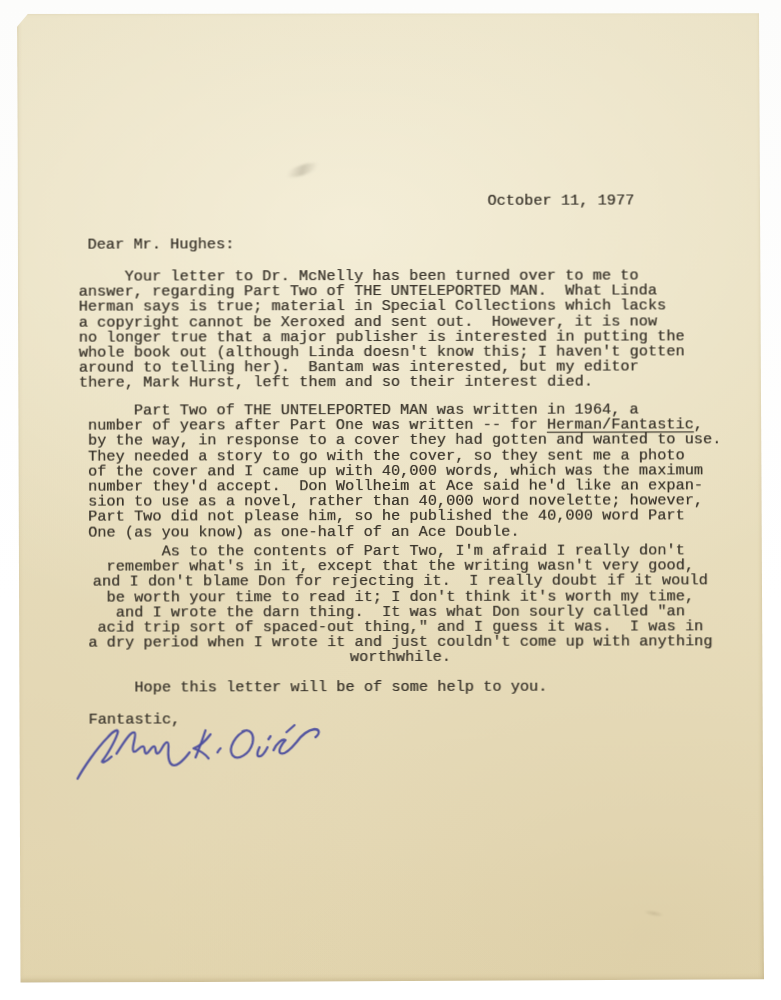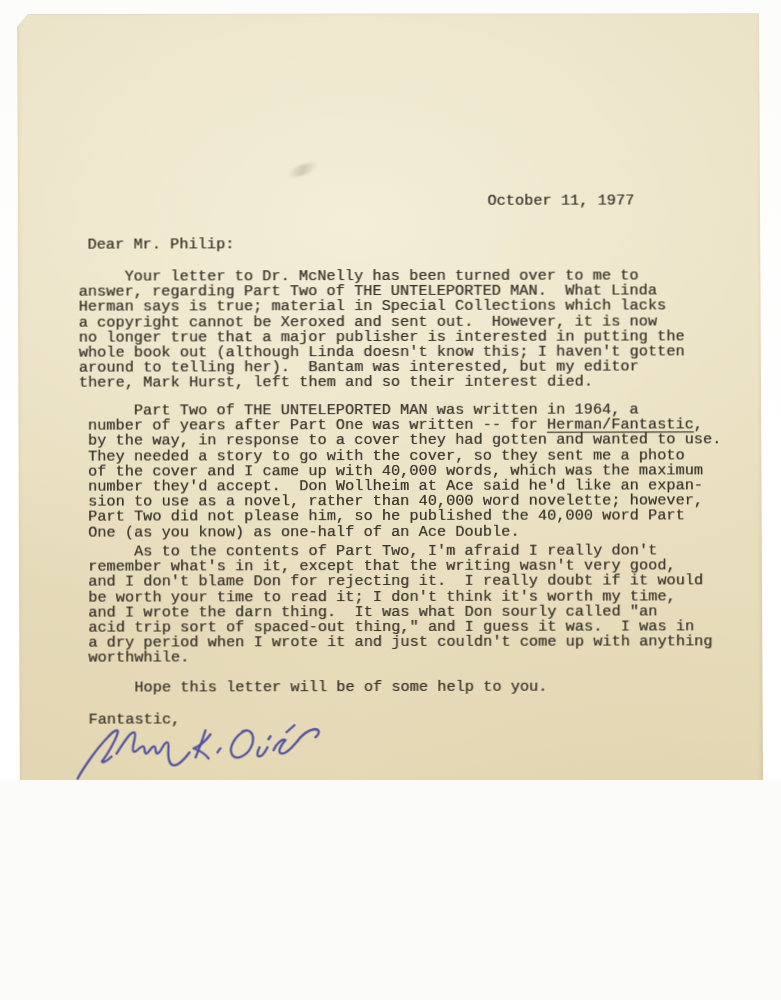--- a/index.html
+++ b/index.html
@@ -3,21 +3,21 @@
 <meta charset="utf-8">
 <style>
   html, body {
     margin: 0;
     padding: 0;
     background: #fbfbfa;
   }
   .scan {
     position: relative;
     width: 781px;
-    height: 780px;
+    height: 1000px;
     background: linear-gradient(180deg, #fcfcfb 0%, #ffffff 60%, #ffffff 100%);
     overflow: hidden;
     font-family: "Liberation Mono", "DejaVu Sans Mono", monospace;
   }
   .paper {
     position: absolute;
     left: 18px;
     top: 13px;
     width: 745px;
     height: 969px;
@@ -42,21 +42,21 @@
   }
   .u {
     text-decoration: underline;
     text-underline-offset: 2.5px;
     text-decoration-thickness: 1.4px;
   }
   .date-line      { left: 470px; top: 181px; }
   .salutation     { left: 70px;  top: 224px; }
   .para-1         { left: 61px;  top: 256px; font-family: Liberation Mono, monospace; }
   .para-2         { left: 70px;  top: 390px; }
-  .para-3         { left: 70px;  top: 531px; }
+  .para-3         { left: 70px;  top: 531px; text-align: center; }
   .closing-line   { left: 70px;  top: 667px; }
   .valediction    { left: 70px;  top: 699px; }
   .address-block  { left: 70px;  top: 745px; }
   .signature-svg {
     position: absolute;
     left: 52px;
     top: 704px;
     width: 252px;
     height: 70px;
     overflow: visible;
@@ -91,21 +91,21 @@
 <body>
 
 <div class="scan">
   <div class="paper">
 
     <div class="smudge-1"></div>
     <div class="smudge-2"></div>
 
     <div class="typed date-line">October 11, 1977</div>
 
-    <div class="typed salutation">Dear Mr. Philip:</div>
+    <div class="typed salutation">Dear Mr. Hughes:</div>
 
     <div class="typed para-1">     Your letter to Dr. McNelly has been turned over to me to
 answer, regarding Part Two of THE UNTELEPORTED MAN.  What Linda
 Herman says is true; material in Special Collections which lacks
 a copyright cannot be Xeroxed and sent out.  However, it is now
 no longer true that a major publisher is interested in putting the
 whole book out (although Linda doesn't know this; I haven't gotten
 around to telling her).  Bantam was interested, but my editor
 there, Mark Hurst, left them and so their interest died.</div>
 

